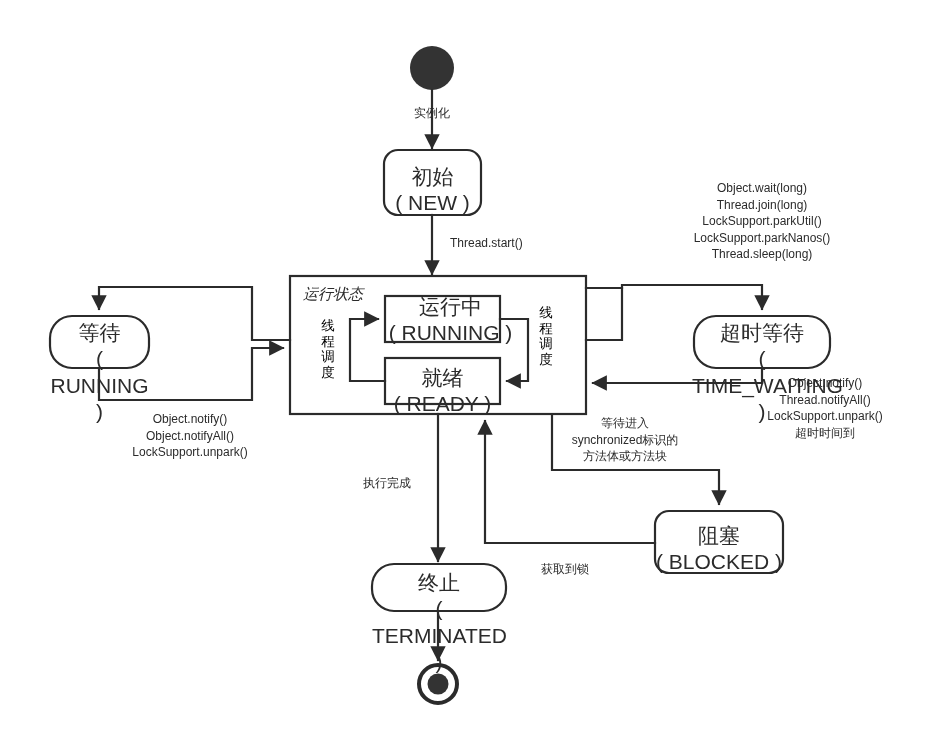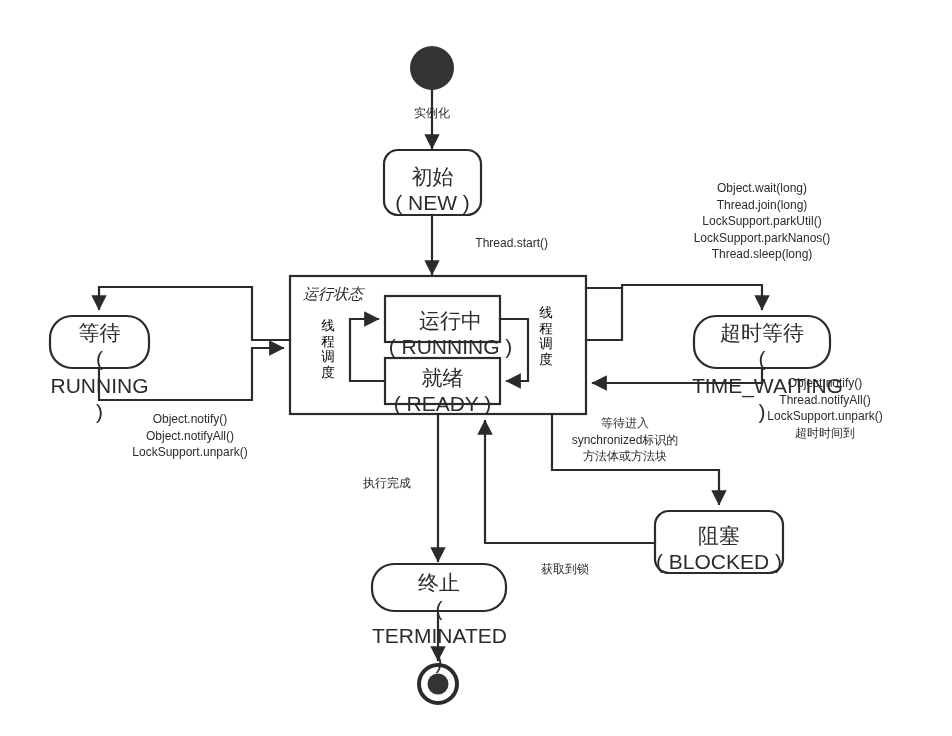--- a/index.html
+++ b/index.html
@@ -143,36 +143,36 @@
     <circle class="ring-outer" cx="438" cy="684" r="19"></circle>
     <circle class="node-solid" cx="438" cy="684" r="10.5"></circle>
   </svg>
 
   <div class="state-label" style="left:384px; top:164px; width:97px;"><span>初始</span><br><span>( NEW )</span></div>
 
   <div class="state-label" style="left:50px; top:320px; width:99px;"><span>等待</span><br><span>( RUNNING )</span></div>
 
   <div class="state-label" style="left:692px; top:320px; width:140px;"><span>超时等待</span><br><span>( TIME_WAITING )</span></div>
 
-  <div class="state-label" style="left:385px; top:308px; width:131px;"><span>运行中</span><br><span>( RUNNING )</span></div>
+  <div class="state-label" style="left:385px; top:294px; width:131px;"><span>运行中</span><br><span>( RUNNING )</span></div>
 
   <div class="state-label" style="left:385px; top:365px; width:115px;"><span>就绪</span><br><span>( READY )</span></div>
 
   <div class="state-label" style="left:655px; top:523px; width:128px;"><span>阻塞</span><br><span>( BLOCKED )</span></div>
 
   <div class="state-label" style="left:372px; top:570px; width:134px;"><span>终止</span><br><span>( TERMINATED )</span></div>
 
   <div class="region-title" style="left:303px; top:285px;">运行状态</div>
 
   <div class="vert-label" style="left:320px; top:318px;">线程调度</div>
   <div class="vert-label" style="left:538px; top:305px;">线程调度</div>
 
   <div class="edge-label" style="left:380px; top:105px; width:104px;">实例化</div>
 
-  <div class="edge-label" style="left:418px; top:235px; width:130px; text-align:right;">Thread.start()</div>
+  <div class="edge-label" style="left:450px; top:235px; width:130px; text-align:left;">Thread.start()</div>
 
 
   <div class="edge-label" style="left:90px; top:411px; width:200px;">Object.notify()
 Object.notifyAll()
 LockSupport.unpark()</div>
 
   <div class="edge-label" style="left:606px; top:180px; width:312px;">Object.wait(long)
 Thread.join(long)
 LockSupport.parkUtil()
 LockSupport.parkNanos()

